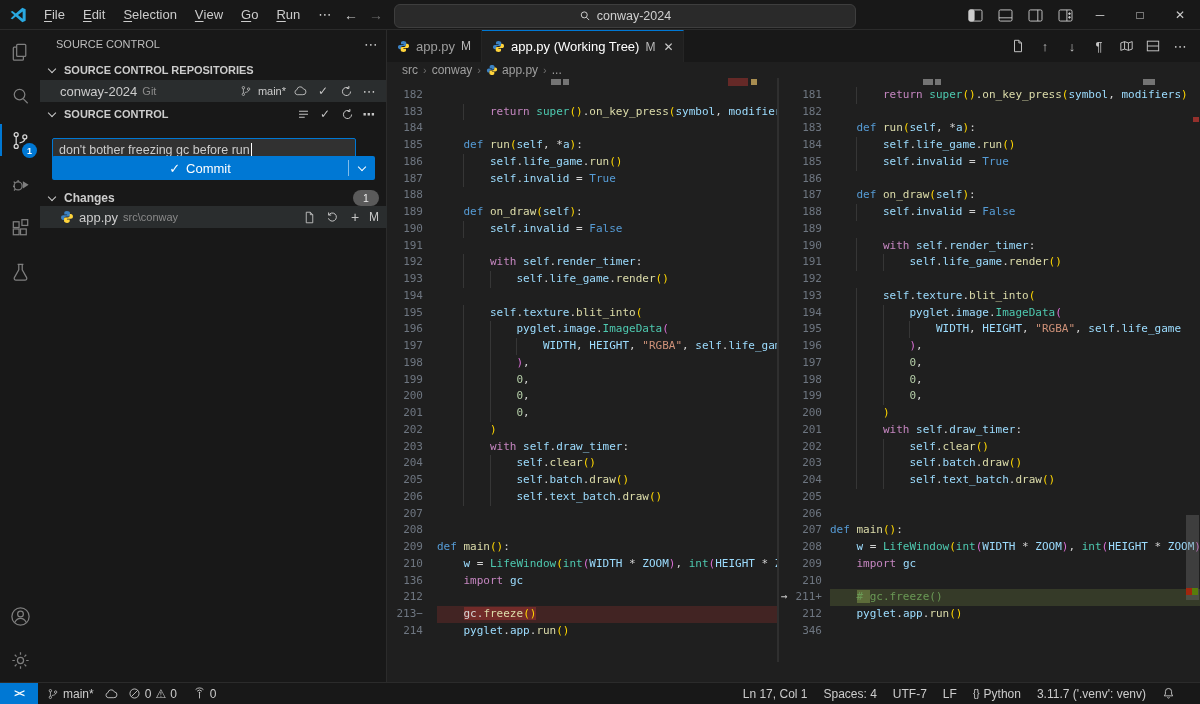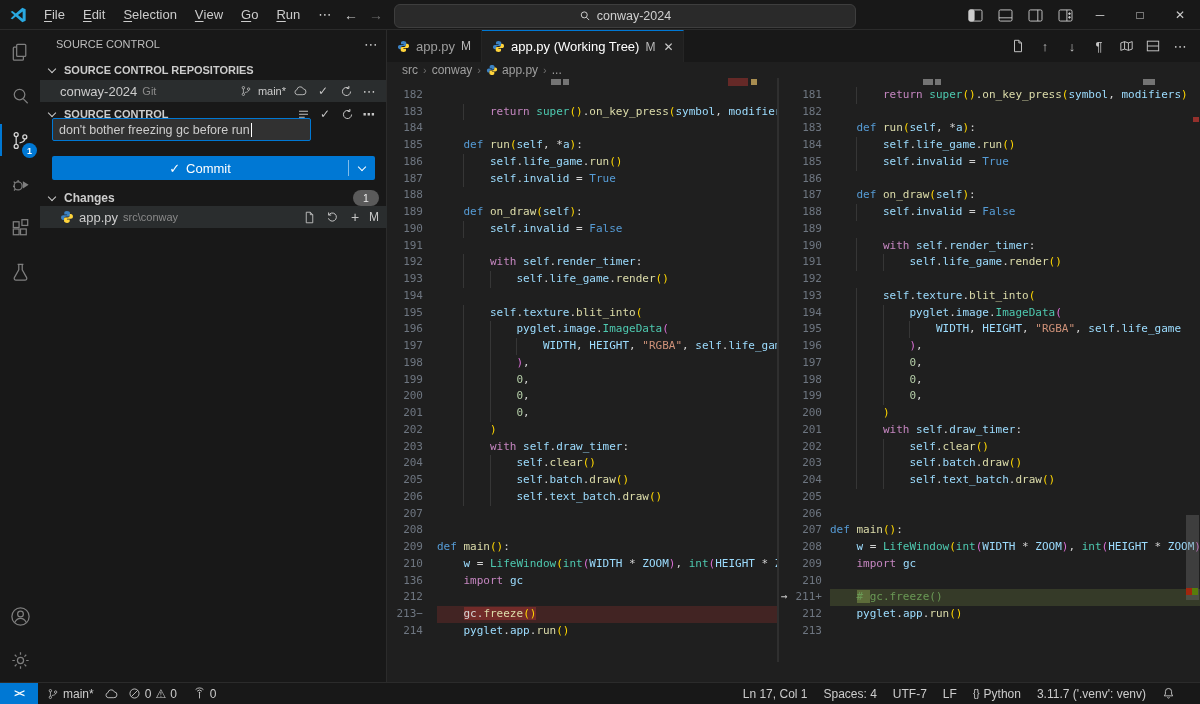--- a/index.html
+++ b/index.html
@@ -24,21 +24,21 @@
   #ab-bottom{position:absolute;left:0;bottom:0;width:40px}
   
   #sidebar{position:absolute;left:40px;top:30px;width:347px;height:652px;background:#181818;border-right:1px solid #2b2b2b;box-sizing:border-box;z-index:10;font-size:13px}
   #sb-head{height:27px;display:flex;align-items:center;padding:0 8px 0 16px;font-size:11px;color:#bdbdbd}
   .sb-sec{height:20px;display:flex;align-items:center;gap:4px;padding:0 8px 0 4px;font-size:11px;font-weight:700;color:#cccccc}
   .grow{flex:1}
   .chev{width:5px;height:5px;border-right:1.2px solid #cccccc;border-bottom:1.2px solid #cccccc;transform:rotate(45deg);margin:0 5px 2px 5px;display:inline-block}
   .sb-row{height:22px;display:flex;align-items:center;background:#2a2d2e;padding:0 8px 0 20px;gap:5px}
   .acticon{display:flex;align-items:center;justify-content:center;width:18px;height:18px;color:#c5c5c5}
   .dim{color:#8a8a8a;font-size:11px}
-  #commit-input{position:absolute;left:12px;top:88px;width:259px;height:23px;background:#313131;border:1px solid #0078d4;border-radius:2px;display:flex;align-items:center;padding:0 6px;font-size:12.5px;color:#cccccc;box-sizing:border-box}
+  #commit-input{position:absolute;left:12px;top:108px;width:304px;height:23px;background:#313131;border:1px solid #0078d4;border-radius:2px;display:flex;align-items:center;padding:0 6px;font-size:12.5px;color:#cccccc;box-sizing:border-box}
   .caret{display:inline-block;width:1px;height:14px;background:#ffffff;margin-left:1px}
   #commit-btn{position:absolute;left:12px;top:126px;width:323px;height:24px;background:#0078d4;border-radius:2px;display:flex;align-items:center;color:#ffffff;font-size:13px;box-sizing:border-box}
   #commit-btn .main{flex:1;display:flex;align-items:center;justify-content:center;gap:6px}
   #commit-btn .dd{width:26px;height:16px;border-left:1px solid rgba(255,255,255,.5);display:flex;align-items:center;justify-content:center}
   #commit-btn .chev{border-color:#fff;margin:0 0 2px 0}
   .badge{min-width:18px;height:16px;border-radius:9px;background:#5a5a5a;color:#eaeaea;font-size:10.5px;font-weight:400;display:flex;align-items:center;justify-content:center;padding:0 4px}
   
   #editor{position:absolute;left:387px;top:30px;width:813px;height:652px;background:#1f1f1f}
   #tabbar{position:absolute;left:0;top:0;width:813px;height:32px;background:#181818;display:flex}
   .tab{display:flex;align-items:center;gap:6px;padding:0 10px;font-size:13px;color:#9d9d9d;background:#181818;border-right:1px solid #252525;box-sizing:border-box}
@@ -631,21 +631,21 @@
         <div class="crow">
           <span class="darrow">→</span>
           <span class="gut gutr">211+</span>
           <span class="codeln ladd"><span class="tk-w">    </span><span class="tk-c ha"># </span><span class="tk-c">gc.freeze()</span></span>
         </div>
         <div class="crow">
           <span class="gut gutr">212</span>
           <span class="codeln"><span class="tk-w">    </span><span class="tk-v">pyglet</span><span class="tk-w">.</span><span class="tk-v">app</span><span class="tk-w">.</span><span class="tk-f">run</span><span class="tk-y">()</span></span>
         </div>
         <div class="crow">
-          <span class="gut gutr">213</span>
+          <span class="gut gutr">346</span>
           <span class="codeln"></span>
         </div>
       </div>
   </div>
   <div id="vscroll"></div>
   <div class="rulermark" style="left:806px;top:87px;width:6px;height:5px;background:#94302c"></div>
   <div class="rulermark" style="left:799px;top:558px;width:6px;height:7px;background:#a1260d"></div>
   <div class="rulermark" style="left:805px;top:558px;width:6px;height:7px;background:#587c0c"></div>
 </div>
 

